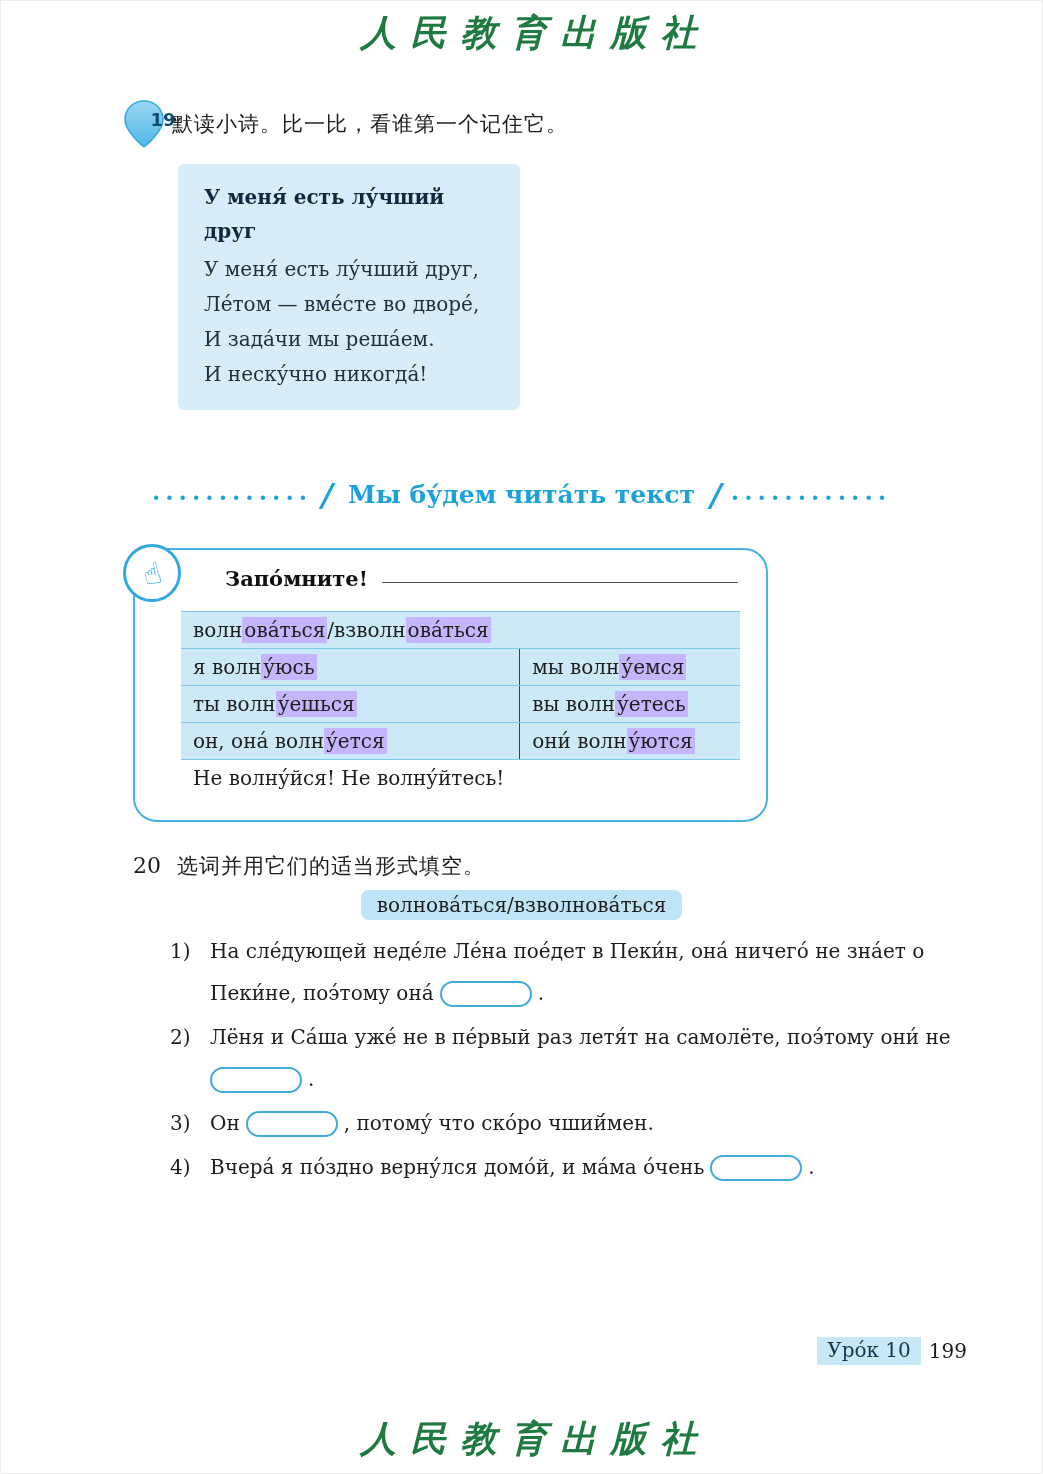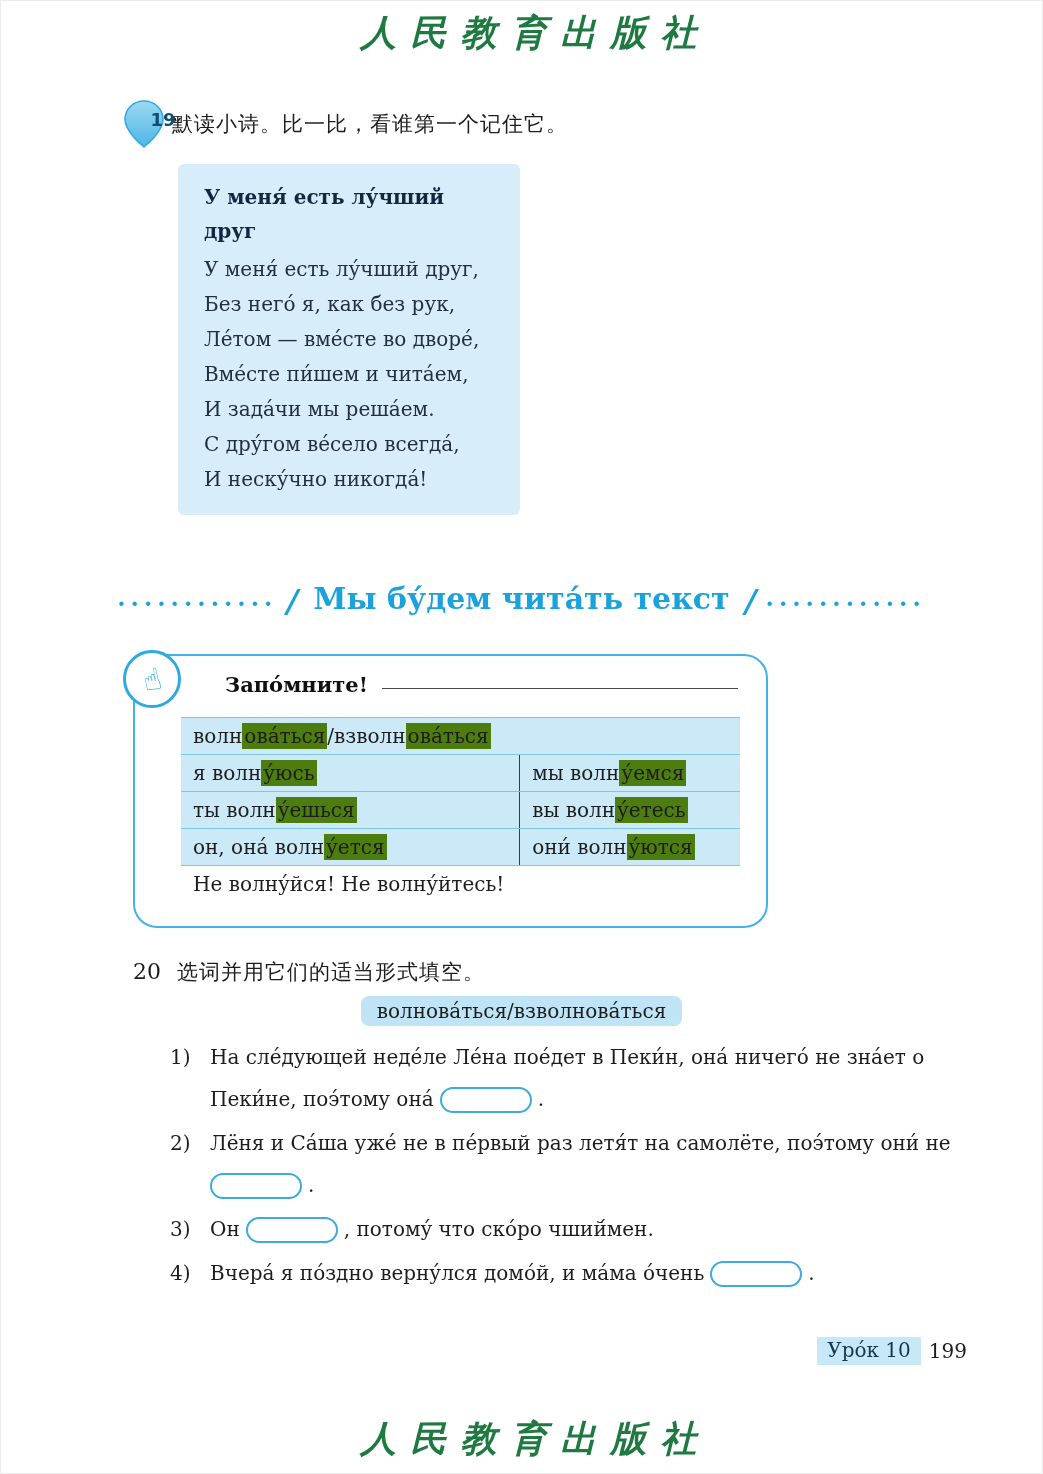--- a/index.html
+++ b/index.html
@@ -48,21 +48,21 @@
     background: #D7EDF9; border-radius: 6px;
     padding: 16px 18px 18px 26px;
   }
   .poem-title { font-weight: bold; font-size: 20px; color: #10293f; line-height: 34px; margin-bottom: 4px; }
   .poem-line { font-size: 20px; line-height: 35px; color: #22303c; }
 
   
   .banner { text-align: center; margin-top: 66px; color: #1BA2DB; white-space: nowrap; }
   .banner-dots { font-size: 24px; font-weight: bold; letter-spacing: 5px; vertical-align: 6px; }
   .banner-slash { display: inline-block; font-size: 32px; font-weight: bold; font-style: italic; margin: 0 4px; }
-  .banner-title { font-size: 30px; font-weight: bold; margin: 0 6px; vertical-align: 3px; }
+  .banner-title { font-size: 25px; font-weight: bold; margin: 0 6px; vertical-align: 3px; }
 
   
   .memo-box {
     position: relative;
     margin: 34px 0 0 133px; width: 635px;
     border: 2px solid #46B1E4; border-radius: 24px;
     padding: 16px 26px 24px 46px;
     background: #ffffff;
   }
   .memo-icon {
@@ -79,21 +79,21 @@
   .memo-title { font-weight: bold; font-size: 21px; color: #101010; white-space: nowrap; }
   .memo-rule { flex: 1; height: 1px; background: #4c4c4c; margin: 8px 2px 0 14px; }
 
   .memo-table { margin-top: 20px; border-top: 1px solid #7CC7E9; font-size: 20px; }
   .t-row { display: flex; background: #CBE9F7; border-bottom: 1px solid #7CC7E9; }
   .t-head, .t-imp { display: block; padding: 6px 12px; }
   .t-cell { padding: 6px 12px; }
   .t-cell.left { width: 60.5%; }
   .t-cell.right { width: 39.5%; border-left: 1px solid #14532d; }
   .t-imp { background: #ffffff; border-bottom: none; }
-  .hl { background: #4d7c0f; padding: 1px 2px; }
+  .hl { background: #c4b5fd; padding: 1px 2px; }
 
   
   .ex20-row { margin: 30px 0 0 133px; display: flex; align-items: baseline; }
   .ex20-num { font-size: 22px; }
   .ex20-instruction { font-size: 21px; margin-left: 16px; letter-spacing: 1px; }
 
   .word-bank-wrap { text-align: center; margin-top: 10px; }
   .word-bank-pill {
     display: inline-block; background: #BEE4F6; border-radius: 8px;
     padding: 3px 16px; font-size: 20px;
@@ -135,25 +135,22 @@
         <path d="M20 1 C30.5 1 39 9 39 19.5 C39 32 20 47 20 47 C20 47 1 32 1 19.5 C1 9 9.5 1 20 1 Z" fill="url(#dropGrad)" stroke="#2FA9E0" stroke-width="1.5"></path>
       </svg>
       <span class="ex-marker-num">19</span>
     </span>
     <span class="ex-instruction">默读小诗。比一比，看谁第一个记住它。</span>
   </div>
 
   <div class="poem-box">
     <div class="poem-title">У меня́ есть лу́чший друг</div>
     <div class="poem-line">У меня́ есть лу́чший друг,</div>
-    <div class="poem-line">Без него́ я, как без рук,</div>
     <div class="poem-line">Ле́том — вме́сте во дворе́,</div>
-    <div class="poem-line">Вме́сте пи́шем и чита́ем,</div>
     <div class="poem-line">И зада́чи мы реша́ем.</div>
-    <div class="poem-line">С дру́гом ве́село всегда́,</div>
     <div class="poem-line">И неску́чно никогда́!</div>
   </div>
 
   <div class="banner">
     <span class="banner-dots">............</span>
     <span class="banner-slash">/</span>
     <span class="banner-title">Мы бу́дем чита́ть текст</span>
     <span class="banner-slash">/</span>
     <span class="banner-dots">............</span>
   </div>

